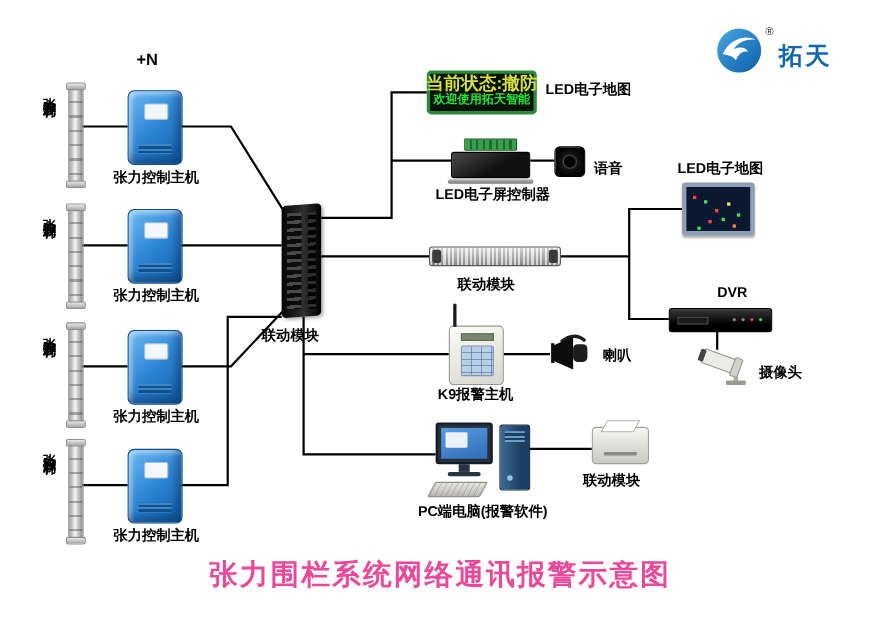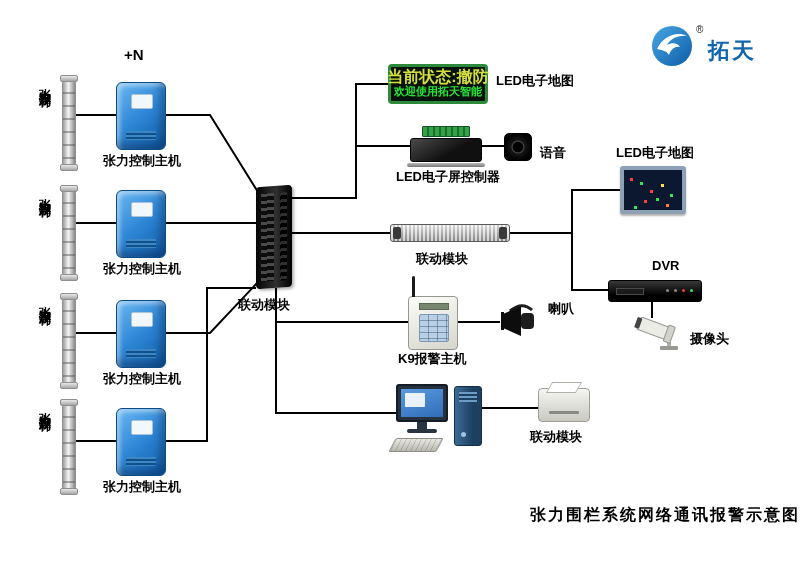--- a/index.html
+++ b/index.html
@@ -100,22 +100,22 @@
   .printer{position:absolute;left:538px;top:388px;width:50px;height:32px;border:1px solid #a0a099;border-radius:4px;
         background:linear-gradient(#f6f6f2,#c9c9c2);}
   .printer::before{content:"";position:absolute;left:10px;top:-7px;width:28px;height:9px;background:#fff;
         border:1px solid #b0b0a8;transform:skewX(-30deg);}
   .printer::after{content:"";position:absolute;left:10px;right:10px;bottom:7px;height:3px;background:#8a8a84;border-radius:1px;}
   
   .logo{position:absolute;left:650px;top:24px;width:140px;height:50px;}
   .logo .reg{position:absolute;left:46px;top:0;font-size:10px;color:#222;}
   .logo .brand{position:absolute;left:58px;top:12px;font-size:22px;font-weight:bold;color:#1266ad;letter-spacing:2px;white-space:nowrap;}
   .plusn{position:absolute;left:124px;top:46px;font-size:15px;font-weight:bold;}
-  .title{position:absolute;left:0;right:0;top:505px;text-align:right;color:#000000;
-        font-size:16px;font-weight:bold;letter-spacing:2px;}
+  .title{position:absolute;left:0;right:0;top:505px;text-align:center;color:#ec4899;
+        font-size:26px;font-weight:bold;letter-spacing:2px;}
 </style>
 </head>
 <body>
 
 <div class="canvas">
 
   <svg class="lines" width="800" height="579">
     <g stroke="#000" stroke-width="2" fill="none">
       <path d="M74 115 H116"></path>
       <path d="M74 223 H116"></path>
@@ -195,40 +195,41 @@
     <i class="pad"></i>
   </div>
   <div class="lbl" style="left:398px;top:350px">K9报警主机</div>
 
   <svg class="abs" style="left:500px;top:303px" width="40" height="36" viewBox="0 0 40 36">
     <path d="M10 8 Q22 -2 32 7" fill="none" stroke="#1d1d1d" stroke-width="3"></path>
     <path d="M3 11 L21 3 L21 33 L3 25 Z" fill="#0d0d0d"></path>
     <rect x="1" y="9" width="3" height="18" fill="#0d0d0d"></rect>
     <rect x="21" y="10" width="13" height="16" rx="4" fill="#1d1d1d"></rect>
   </svg>
-  <div class="lbl" style="left:548px;top:300px">喇叭</div>
+  <div class="lbl" style="left:548px;top:314px">喇叭</div>
 
   <svg class="abs" style="left:634px;top:314px" width="48" height="40" viewBox="0 0 48 40">
     <rect x="33" y="22" width="4" height="11" fill="#b0b0aa"></rect>
     <rect x="26" y="32" width="18" height="4" rx="1" fill="#9a9a94"></rect>
     <g transform="rotate(20 20 14)">
       <rect x="4" y="8" width="30" height="13" rx="2" fill="#ecece6" stroke="#9a9a94"></rect>
       <rect x="1" y="9" width="5" height="11" rx="1" fill="#444"></rect>
       <rect x="33" y="6" width="7" height="17" rx="1" fill="#d2d2cc" stroke="#9a9a94"></rect>
     </g>
   </svg>
   <div class="lbl" style="left:690px;top:330px">摄像头</div>
 
   <div class="monitor">
     <div class="scrn"></div>
   </div>
   <div class="m-stand"></div>
   <div class="m-base"></div>
   <div class="keyboard"></div>
   <div class="tower"></div>
+  <div class="lbl" style="left:380px;top:456px">PC端电脑(报警软件)</div>
 
   <div class="printer"></div>
   <div class="lbl" style="left:530px;top:428px">联动模块</div>
 
   <div class="logo">
     <svg width="44" height="44" viewBox="0 0 44 44">
       <defs>
         <linearGradient id="lg" x1="0" y1="0" x2="1" y2="1">
           <stop offset="0" stop-color="#4aa6e4"></stop>
             <stop offset="1" stop-color="#0b5ea8"></stop>

